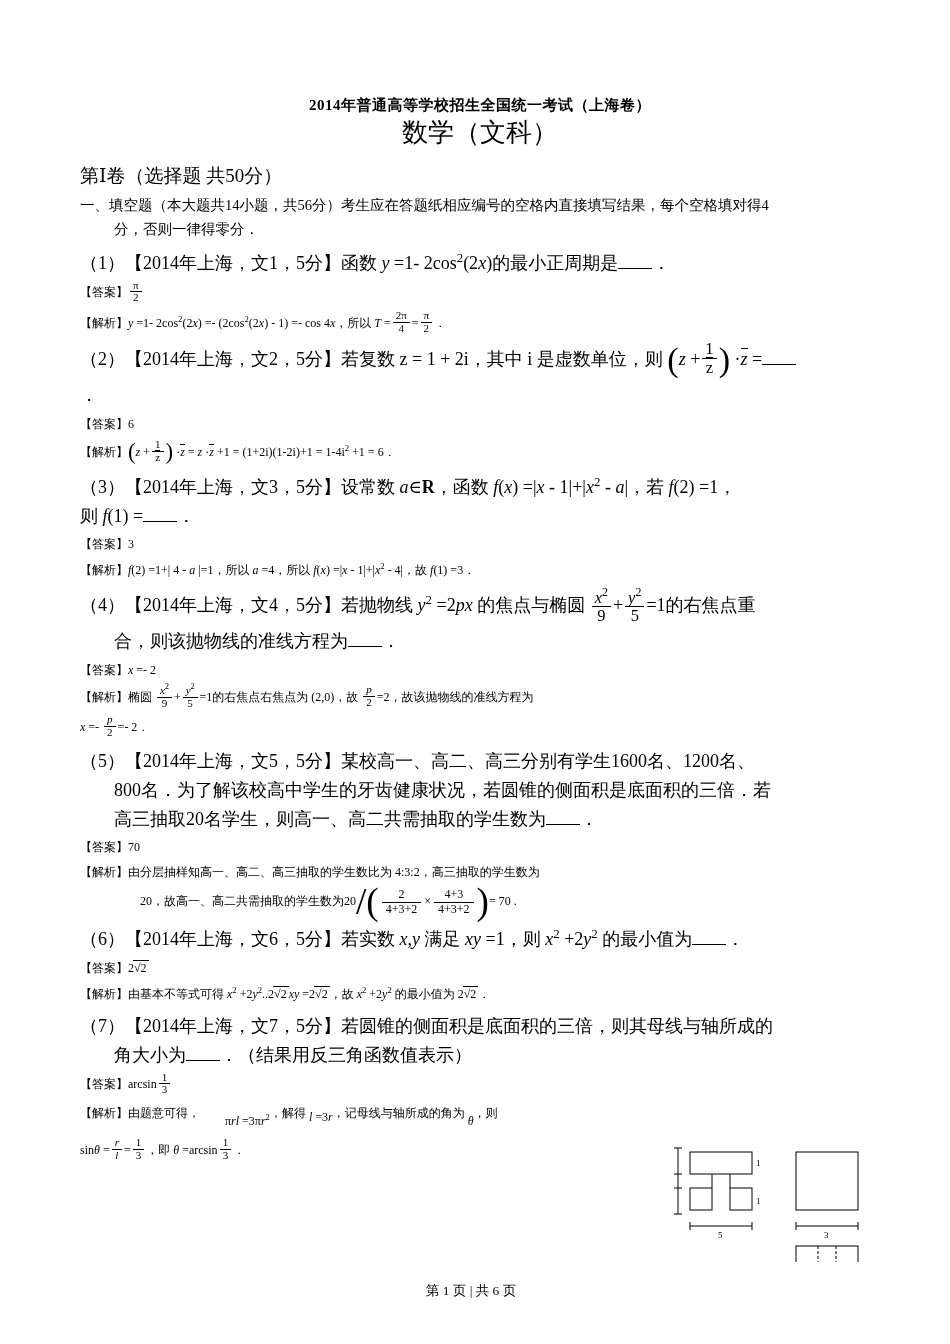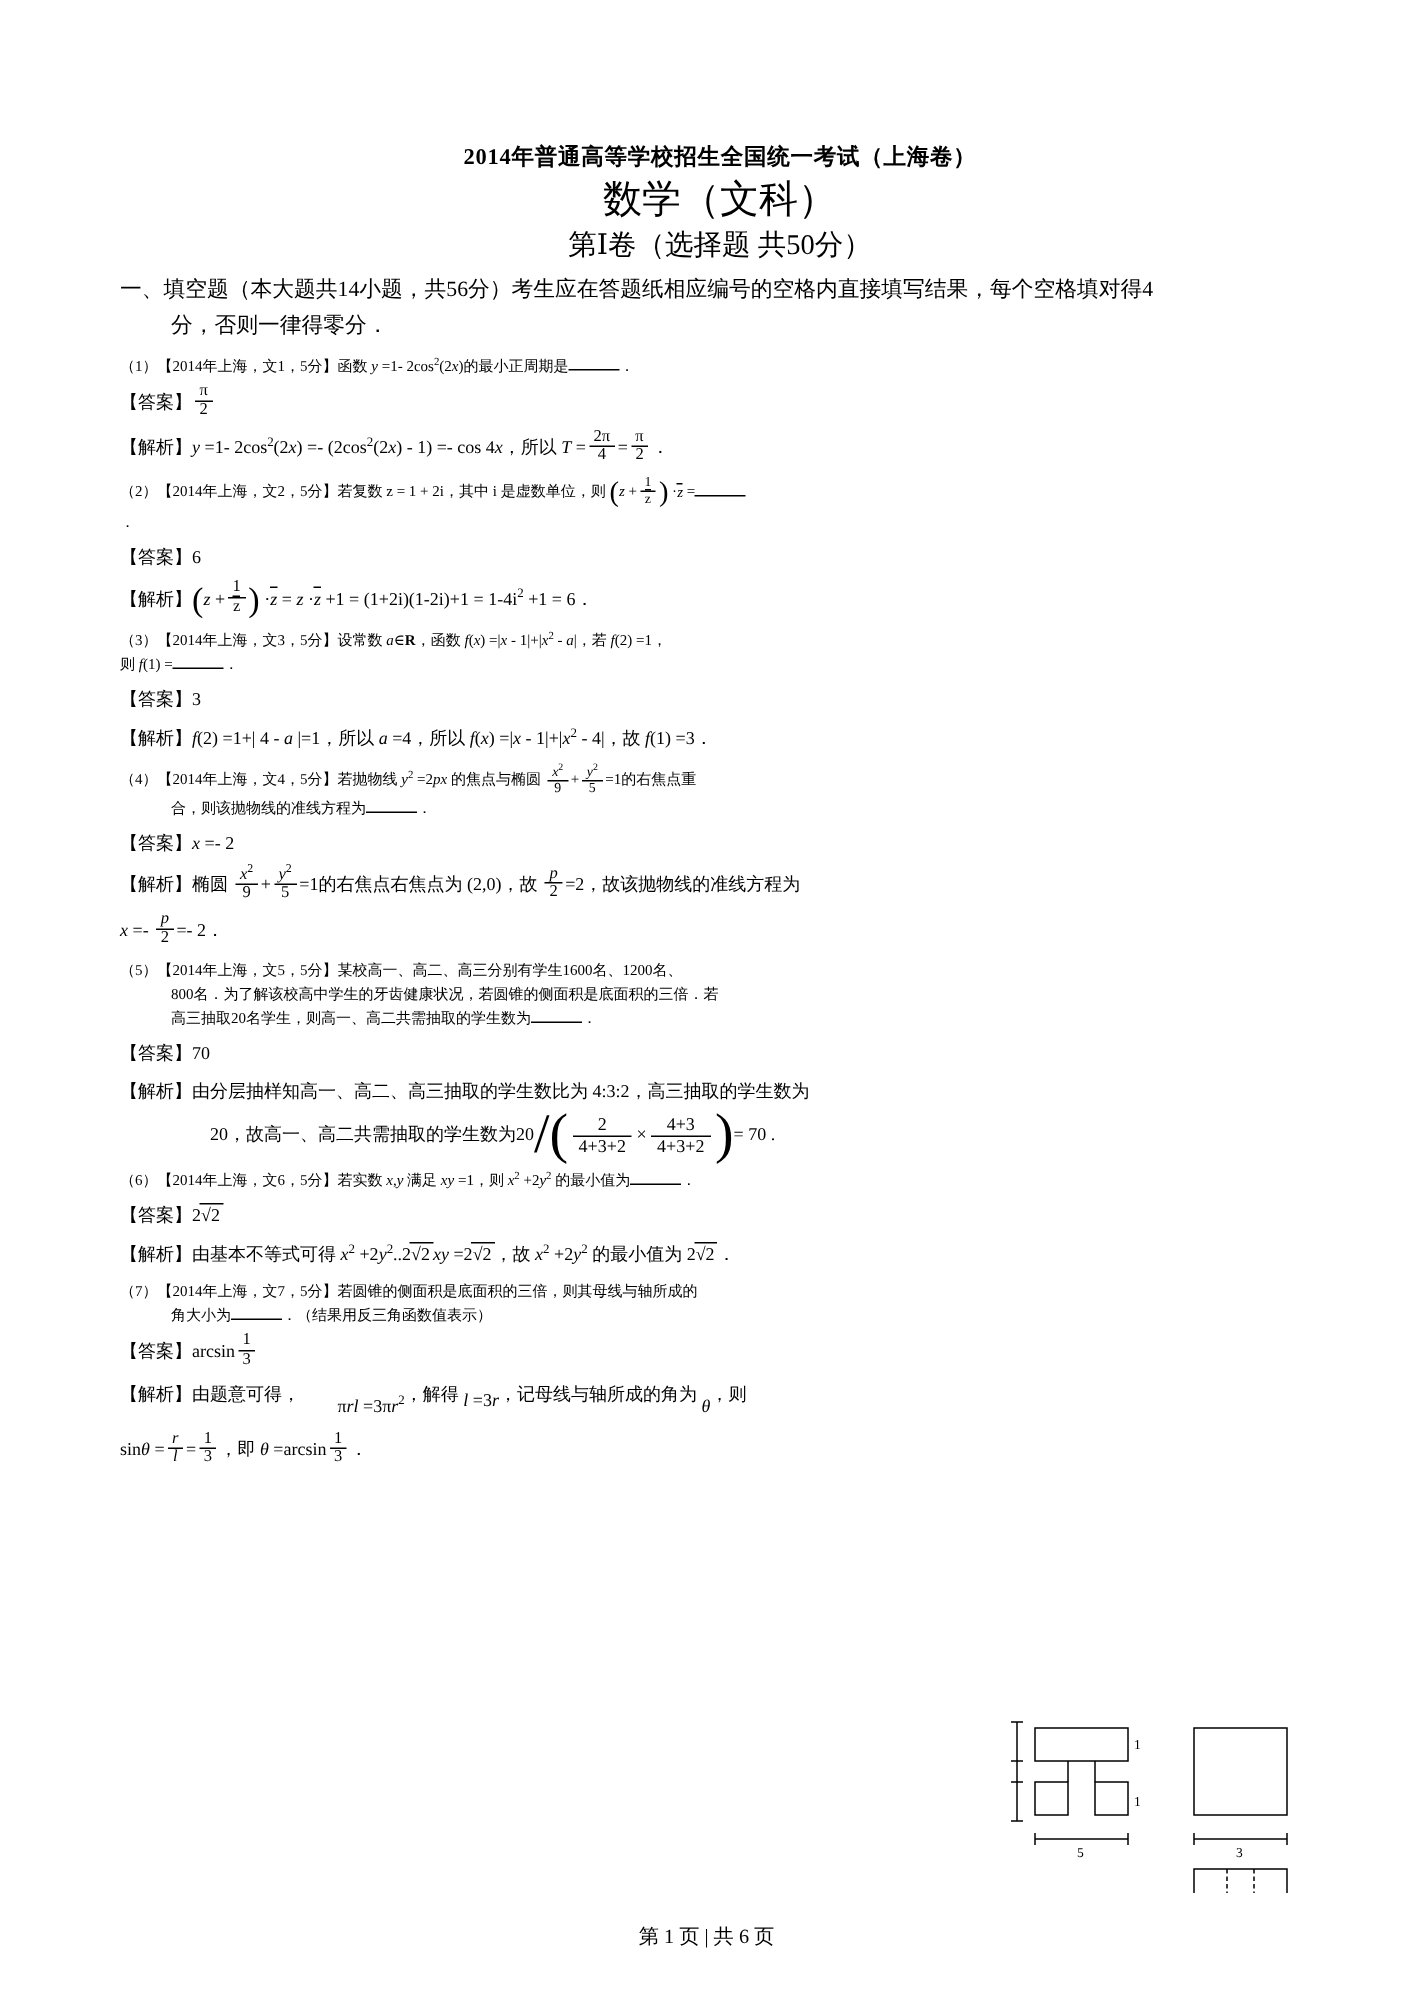--- a/index.html
+++ b/index.html
@@ -29,39 +29,38 @@
     text-align: center;
     font-weight: bold;
     font-size: 15px;
     letter-spacing: 0.5px;
     margin: 0 0 2px 0;
     line-height: 1.25;
   }
   .doc-subtitle {
     text-align: center;
     font-size: 26px;
-    margin: 2px 0 4px 0;
+    margin: 2px 0 16px 0;
     line-height: 1.2;
   }
   .doc-section {
-    text-align: center;
     font-size: 19px;
     margin: 2px 0 6px 0;
     line-height: 1.25;
   }
   .para {
     font-size: 14.5px;
     line-height: 1.55;
     text-align: justify;
     margin: 0 0 2px 0;
   }
   .indent-sub { padding-left: 34px; }
   .q {
     margin-top: 7px;
-    font-size: 10px;
+    font-size: 18px;
     line-height: 1.6;
   }
   .ans, .sol {
     font-size: 12px;
     line-height: 1.75;
     margin-top: 4px;
   }
   .sol.tall { line-height: 2.1; }
   b { font-weight: bold; }
   i, .it { font-style: italic; }

